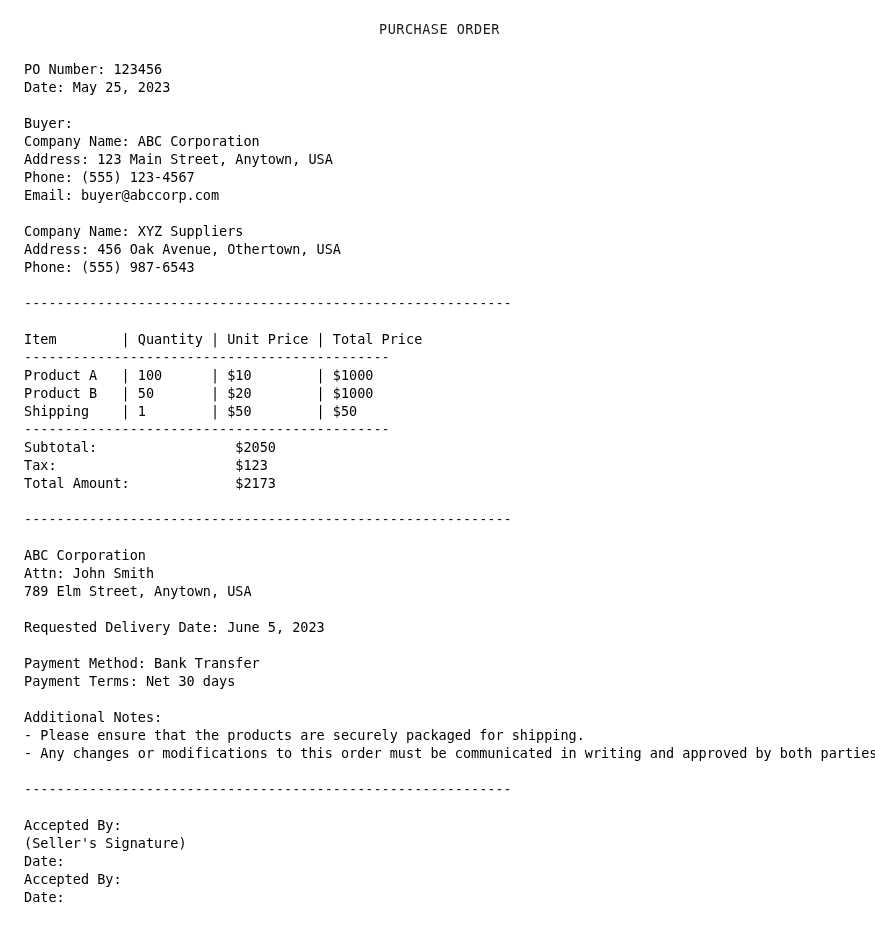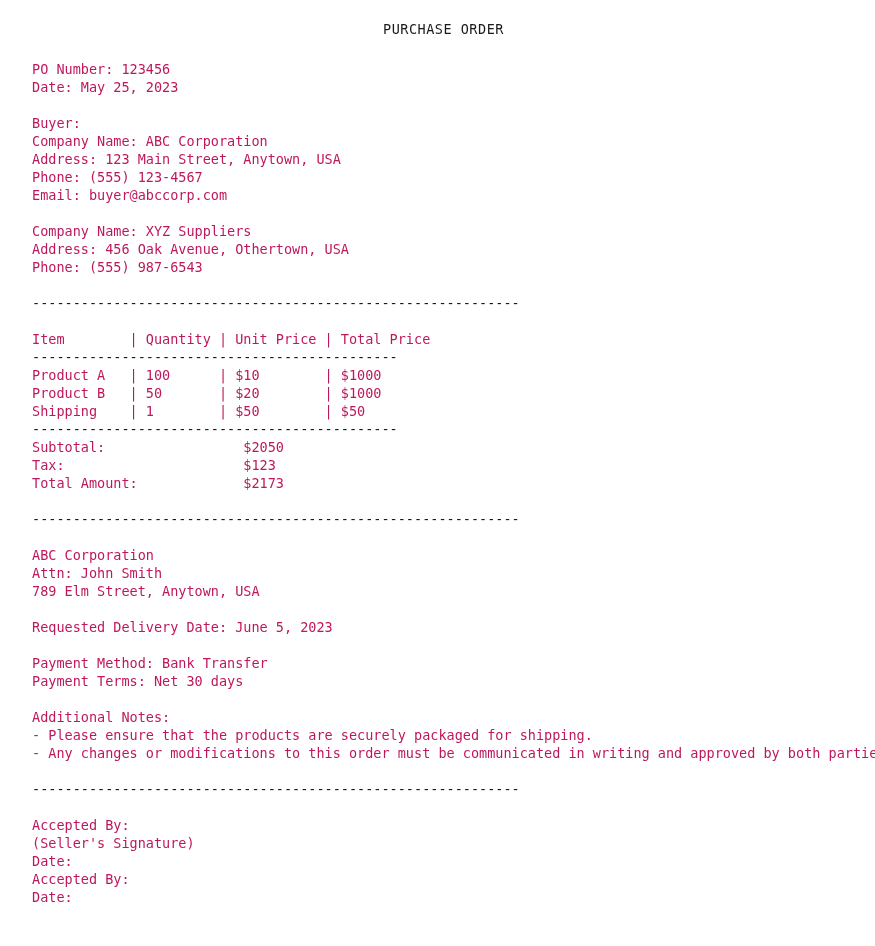--- a/index.html
+++ b/index.html
@@ -14,39 +14,39 @@
     font-size: 13.5px;
     line-height: 18px;
     color: #1a1a1a;
     overflow: hidden;
   }
   .page {
     position: relative;
     width: 875px;
     height: 946px;
     box-sizing: border-box;
-    padding: 20px 0 0 12px;
+    padding: 20px 0 0 4px;
   }
   .doc-title {
     text-align: center;
     font-size: 13.5px;
     line-height: 18px;
     letter-spacing: 0.5px;
     margin: 0 0 22px 0;
   }
   .body-block {
     padding-left: 20px;
   }
   pre.block {
     margin: 0;
     font-family: "DejaVu Sans Mono", "Liberation Mono", monospace;
     font-size: 13.5px;
     line-height: 18px;
     white-space: pre;
-    color: #be185d;
+    color: #000000;
   }
   .gap {
     height: 18px;
   }
   .rule {
     font-family: "DejaVu Sans Mono", "Liberation Mono", monospace;
     font-size: 13.5px;
     line-height: 18px;
     white-space: pre;
     color: #1a1a1a;

